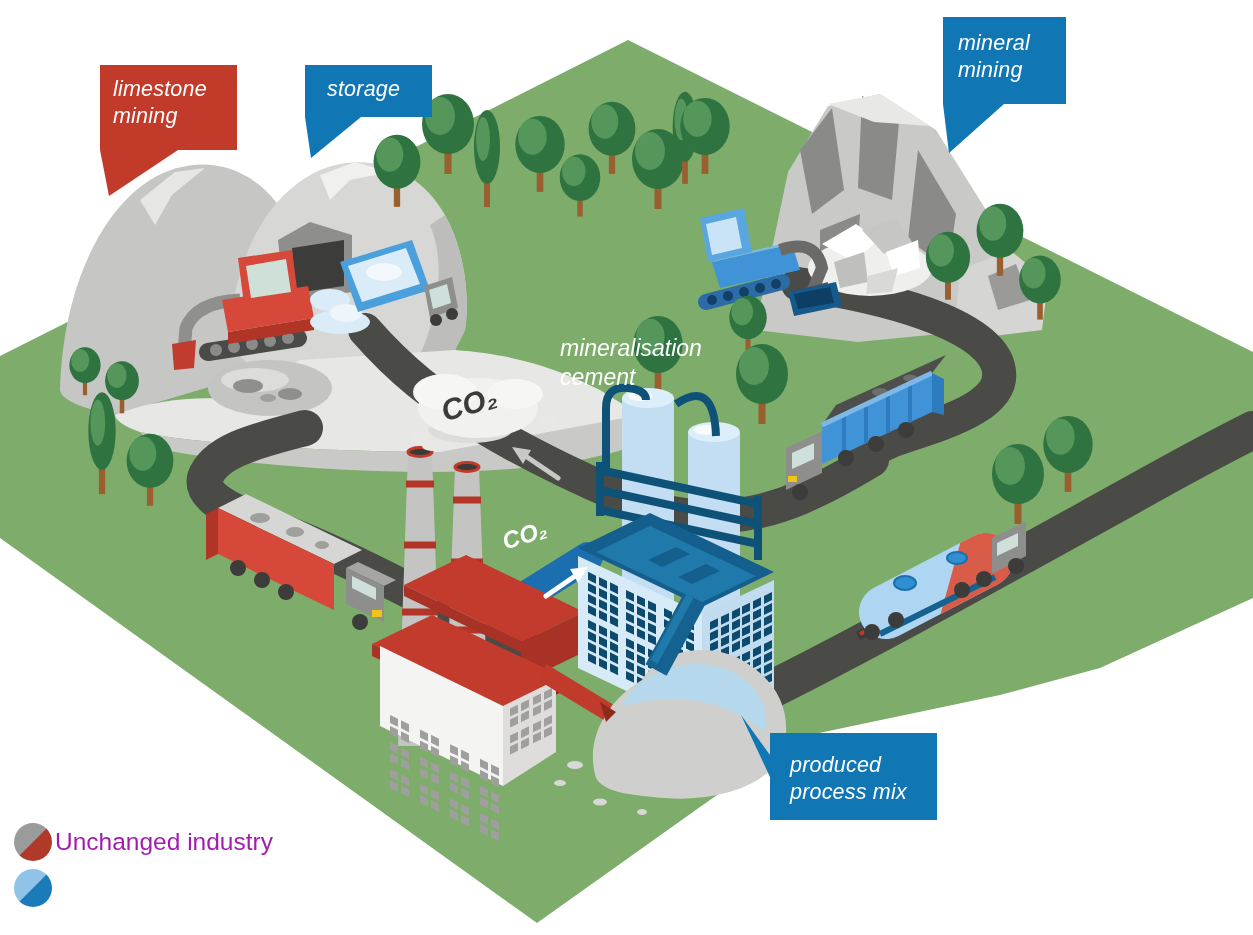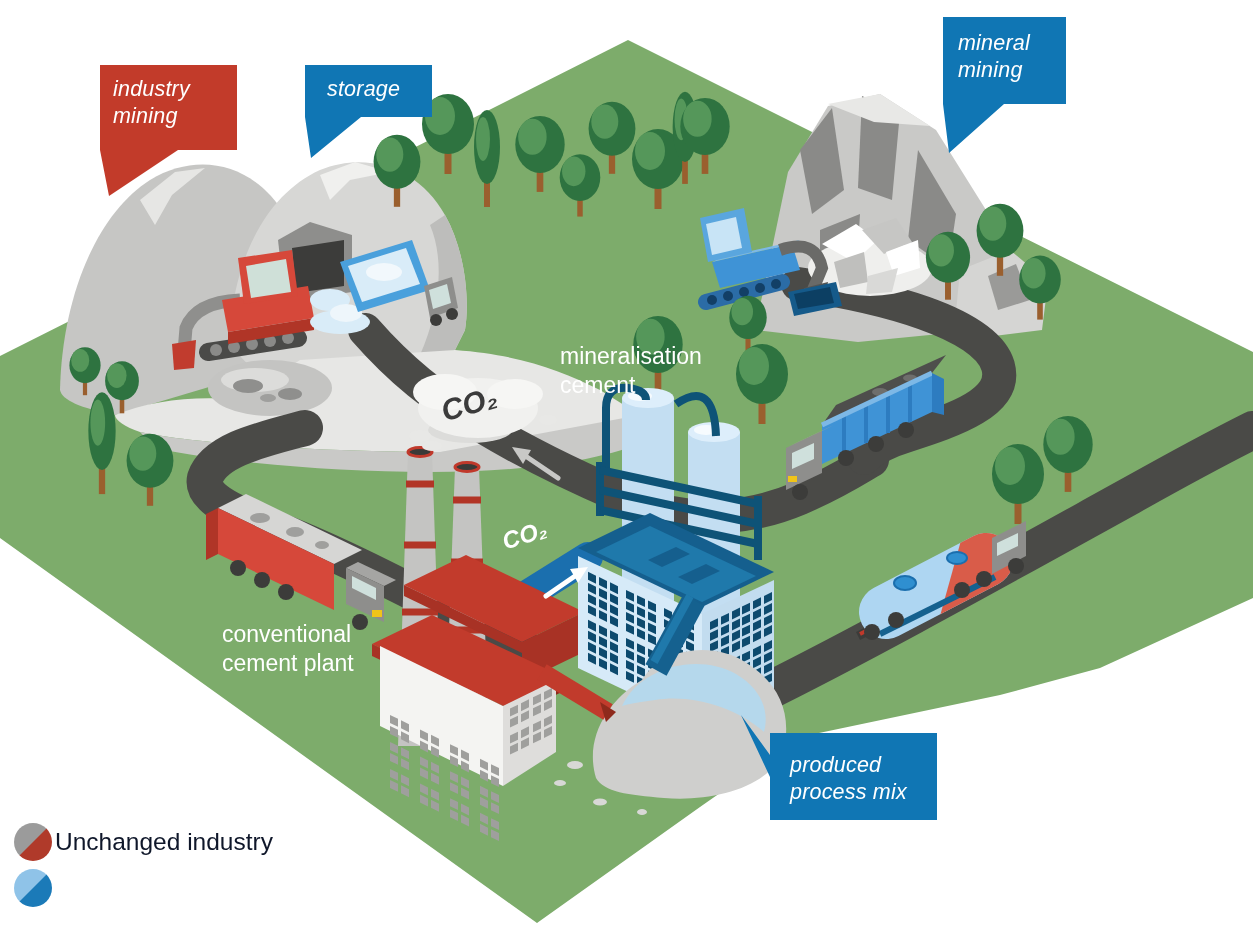--- a/index.html
+++ b/index.html
@@ -11,21 +11,21 @@
   .callout .ctext{position:absolute;font-size:21.5px;line-height:27px;letter-spacing:0.2px;font-style:italic;}
   .scene-label{position:absolute;color:#ffffff;font-size:23px;line-height:29px;}
   .co2-label{position:absolute;font-weight:bold;font-style:italic;transform-origin:left center;}
   .co2-label.cloud{color:#3b3b3b;font-size:30px;transform:rotate(-16deg);}
   .co2-label.pipe{color:#ffffff;font-size:24px;transform:rotate(-17deg);}
   .legend{position:absolute;left:14px;top:822px;}
   .legend-row{display:flex;align-items:center;height:40px;margin-bottom:6px;}
   .legend-swatch{width:38px;height:38px;border-radius:50%;margin-right:3px;flex:0 0 auto;}
   .legend-swatch.unchanged{background:linear-gradient(135deg,#9b9b9b 49.5%,#b03a2a 50.5%);}
   .legend-swatch.ccum{background:linear-gradient(135deg,#8fc3e8 49.5%,#1b7ab8 50.5%);}
-  .legend-label{font-size:24.5px;color:#0f172a;}
+  .legend-label{font-size:24.5px;color:#a21caf;}
   .legend-sub{font-size:15px;vertical-align:-5px;}
 </style>
 </head>
 <body>
 
 <div class="stage">
 
 <svg width="1253" height="935" viewBox="0 0 1253 935">
   <defs>
     <g id="tree-round">
@@ -354,21 +354,21 @@
   </g>
   <g>
     <path d="M546,596 L578,574" stroke="#ffffff" stroke-width="5" stroke-linecap="round" fill="none"></path>
     <polygon points="588,567 570,569 578,583" fill="#ffffff"></polygon>
   </g>
 </svg>
 
 <div class="callout" style="left:100px;top:65px;width:137px;height:132px;">
   <div class="shape" style="background:#c23b2a;clip-path:polygon(0 0,137px 0,137px 85px,78px 85px,9px 131px,0 85px);"></div>
   <div class="ctext" style="left:13px;top:11px;">
-    <div>industry</div>
+    <div>limestone</div>
     <div>mining</div>
   </div>
 </div>
 
 <div class="callout" style="left:305px;top:65px;width:127px;height:94px;">
   <div class="shape" style="background:#1076b4;clip-path:polygon(0 0,127px 0,127px 52px,56px 52px,6px 93px,0 52px);"></div>
   <div class="ctext" style="left:22px;top:11px;">
     <div>storage</div>
   </div>
 </div>
@@ -382,27 +382,23 @@
 </div>
 
 <div class="callout" style="left:741px;top:714px;width:196px;height:107px;">
   <div class="shape" style="background:#1076b4;clip-path:polygon(29px 19px,196px 19px,196px 106px,29px 106px,29px 63px,0 1px,29px 41px);"></div>
   <div class="ctext" style="left:49px;top:30px;margin-top:8px;">
     <div>produced</div>
     <div>process mix</div>
   </div>
 </div>
 
-<div class="scene-label" style="left:560px;top:342px;">
+<div class="scene-label" style="left:560px;top:334px;font-style:italic;">
   <div>mineralisation</div>
   <div>cement</div>
-</div>
-<div class="scene-label" style="left:222px;top:620px;">
-  <div>conventional</div>
-  <div>cement plant</div>
 </div>
 
 <div class="co2-label cloud" style="left:442px;top:395px;">CO₂</div>
 <div class="co2-label pipe" style="left:503px;top:528px;">CO₂</div>
 
 <div class="legend">
   <div class="legend-row">
     <div class="legend-swatch unchanged"></div>
     <div class="legend-label">Unchanged industry</div>
   </div>

